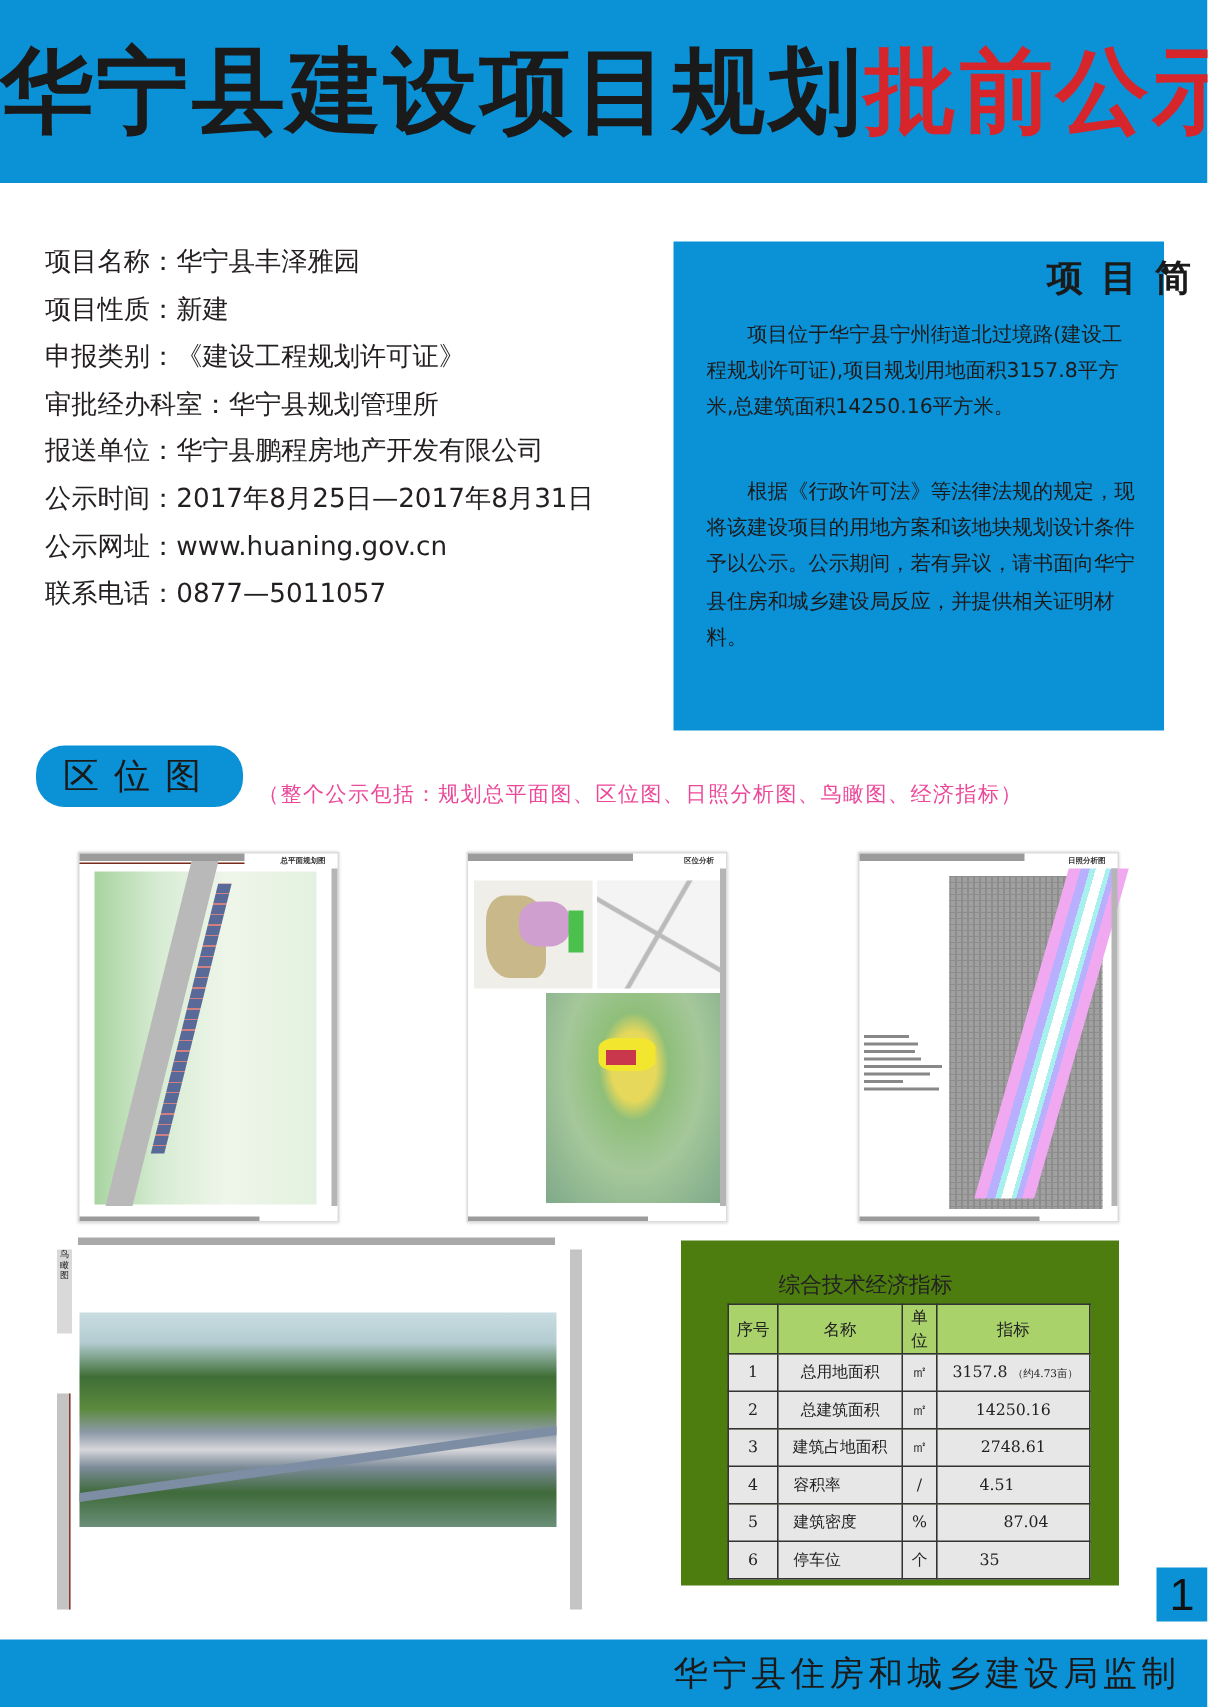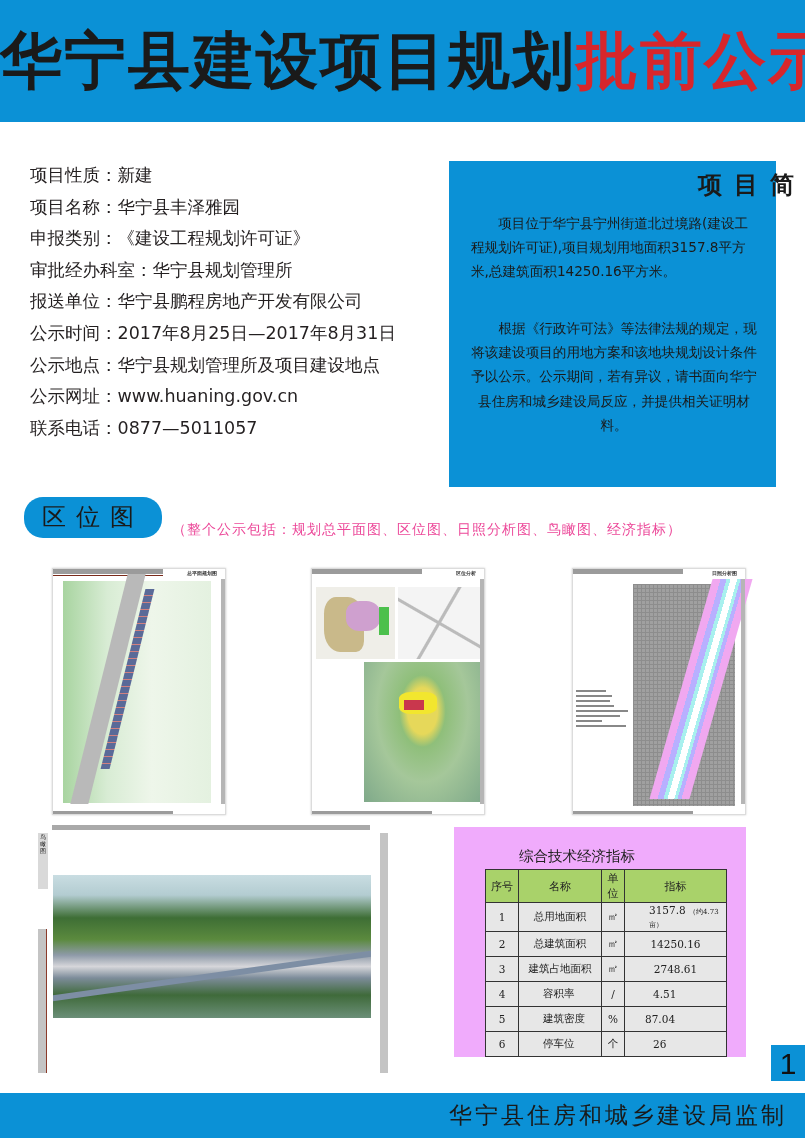--- a/index.html
+++ b/index.html
@@ -16,21 +16,21 @@
 
   
   .info { left:30px; top:160px; width:410px; }
   .info-row { font-size:17.5px; line-height:31.6px; white-space:nowrap; color:#231f20; }
 
   
   .summary { left:449px; top:161px; width:327px; height:326px; background:#0b91d6; }
   .summary-title { left:0; top:8px; width:393px; text-align:right; font-size:24px; font-weight:bold; letter-spacing:12px; color:#1a1a1a; }
   .summary-p { left:22px; width:286px; font-size:13.6px; line-height:24.2px; color:#1a1a1a; text-indent:2em; }
   .sp1 { top:50px; }
-  .sp2 { top:155px;text-align:center; }
+  .sp2 { top:155px; }
 
   
   .section-tag { left:24px; top:497px; width:138px; height:41px; background:#0b91d6; text-align:center;
                  font-size:24px; line-height:41px; letter-spacing:10px; color:#1a1a1a;border-radius:19px; }
   .section-note { left:172px; top:521px; font-size:14px; color:#ec4899; letter-spacing:1px; white-space:nowrap; }
 
   
   .sheet { background:#fff; border:1px solid #dcdcdc; box-shadow:0 0 2px #ccc; }
   .sheet-top { position:absolute; left:0; top:0; height:5px; background:#9b9b9b; }
   .sheet-topline { position:absolute; top:6px; height:1px; background:#7a2a1a; }
@@ -75,52 +75,51 @@
   .aerial-frame { left:38px; top:825px; width:350px; height:248px; background:#fff; }
   .aerial-bar { position:absolute; left:14px; top:0; width:318px; height:5px; background:#a9a9a9; }
   .aerial-lbl { position:absolute; left:0; top:8px; width:10px; height:56px; background:#d9d9d9; font-size:6px; line-height:7px; text-align:center; color:#222; }
   .aerial-left { position:absolute; left:0; top:104px; width:8px; height:144px; background:#c4c4c4; border-right:1px solid #8b3a2a; }
   .aerial-right { position:absolute; right:0; top:8px; width:8px; height:240px; background:#c4c4c4; }
   .aerial-img { position:absolute; left:15px; top:50px; width:318px; height:143px;
                 background:linear-gradient(180deg,#c9dde2 0%,#b3ccd1 14%,#3e6e35 30%,#5b8a3e 45%,#8e9aa8 56%,#d6d6da 64%,#7d8c9a 72%,#3f6a3a 84%,#6b8f78 100%); }
   .aerial-road { position:absolute; left:15px; top:148px; width:318px; height:6px; background:#7d8ea4; transform:skewY(-8deg); }
 
   
-  .tbl-wrap { left:454px; top:827px; width:292px; height:230px; background:#f0abfc; }
+  .tbl-wrap { left:454px; top:827px; width:292px; height:230px; background:#4d7c0f; }
   .tbl-title { position:absolute; left:65px; top:20px; font-size:14.5px; color:#222; font-family:"DejaVu Serif","Liberation Serif",serif; }
   table.idx { position:absolute; left:31px; top:42px; width:242px; border-collapse:collapse;
               font-family:"DejaVu Serif","Liberation Serif",serif; font-size:10.5px; color:#222; }
   table.idx th { background:#a9d26a; height:23px; border:1px solid #333; font-weight:normal; font-size:11px; }
   table.idx td { height:22px; border:1px solid #333; background:#e7e7e7; text-align:center; }
-  table.idx td.left { text-align:left; padding-left:24px; }
+  table.idx td.left { text-align:left; padding-left:10px; }
   .small-note { font-size:7px; }
 
   
   .page-num { left:771px; top:1045px; width:34px; height:36px; background:#0b91d6; font-size:30px; line-height:38px; text-align:center; color:#111; font-family:"Liberation Sans",sans-serif; }
 
   
   .footer { left:0; top:1093px; width:805px; height:45px; background:#0b91d6; }
   .footer-text { position:absolute; right:18px; top:7px; font-size:23px; letter-spacing:3px; color:#1a1a1a; white-space:nowrap; }
 </style>
 </head>
 <body>
 
 <div class="abs header"></div>
 <div class="abs header-title">
   <span class="black">华宁县建设项目规划</span><span class="red">批前公示</span>
 </div>
 
 <div class="abs info">
+  <div class="info-row"><span>项目名称：</span><span>华宁县丰泽雅园</span></div>
   <div class="info-row"><span>项目性质：</span><span>新建</span></div>
-  <div class="info-row"><span>项目名称：</span><span>华宁县丰泽雅园</span></div>
   <div class="info-row"><span>申报类别：</span><span>《建设工程规划许可证》</span></div>
   <div class="info-row"><span>审批经办科室：</span><span>华宁县规划管理所</span></div>
   <div class="info-row"><span>报送单位：</span><span>华宁县鹏程房地产开发有限公司</span></div>
   <div class="info-row"><span>公示时间：</span><span>2017年8月25日—2017年8月31日</span></div>
-  <div class="info-row"><span>公示地点：</span><span>华宁县规划管理所及项目建设地点</span></div>
   <div class="info-row"><span>公示网址：</span><span>www.huaning.gov.cn</span></div>
   <div class="info-row"><span>联系电话：</span><span>0877—5011057</span></div>
 </div>
 
 <div class="abs summary">
   <div class="abs summary-title">项目简介</div>
   <div class="abs summary-p sp1">项目位于华宁县宁州街道北过境路(建设工程规划许可证),项目规划用地面积3157.8平方米,总建筑面积14250.16平方米。</div>
   <div class="abs summary-p sp2">根据《行政许可法》等法律法规的规定，现将该建设项目的用地方案和该地块规划设计条件予以公示。公示期间，若有异议，请书面向华宁县住房和城乡建设局反应，并提供相关证明材料。</div>
 </div>
 
@@ -216,27 +215,27 @@
       <tr>
         <td>4</td>
         <td class="left">容积率</td>
         <td>/</td>
         <td class="left" style="padding-left:28px">4.51</td>
       </tr>
       <tr>
         <td>5</td>
         <td class="left">建筑密度</td>
         <td>%</td>
-        <td class="left" style="padding-left:20px">87.04</td>
+        <td class="left" style="padding-left:44px">87.04</td>
       </tr>
       <tr>
         <td>6</td>
         <td class="left">停车位</td>
         <td>个</td>
-        <td class="left" style="padding-left:28px">26</td>
+        <td class="left" style="padding-left:28px">35</td>
       </tr>
     </tbody>
   </table>
 </div>
 
 <div class="abs page-num">1</div>
 
 <div class="abs footer">
   <div class="footer-text">华宁县住房和城乡建设局监制</div>
 </div>

